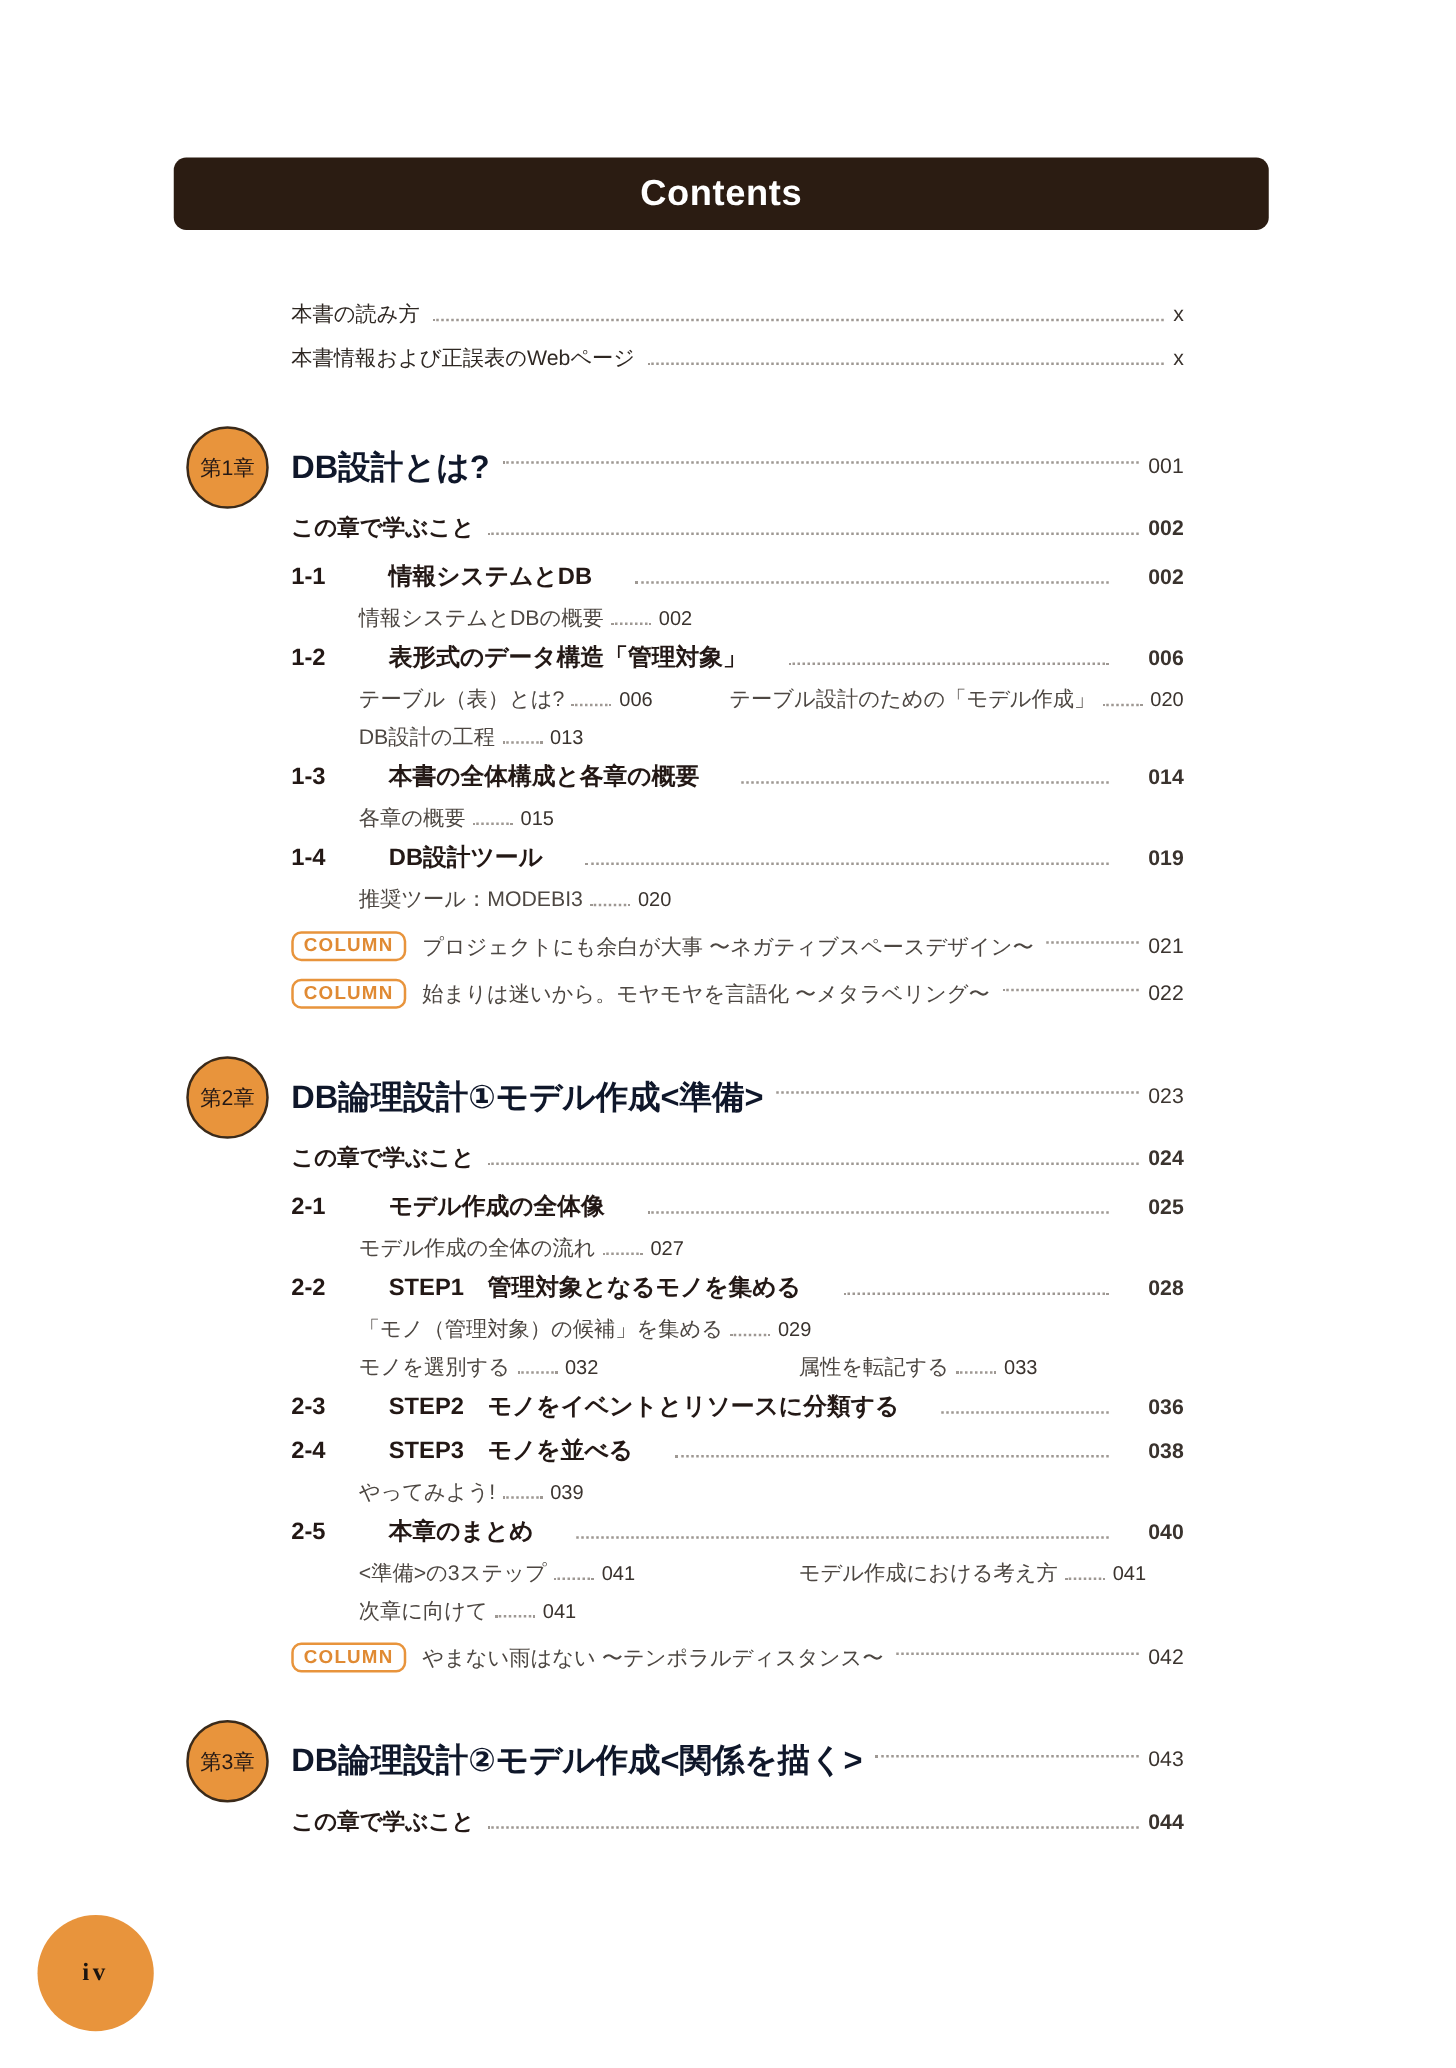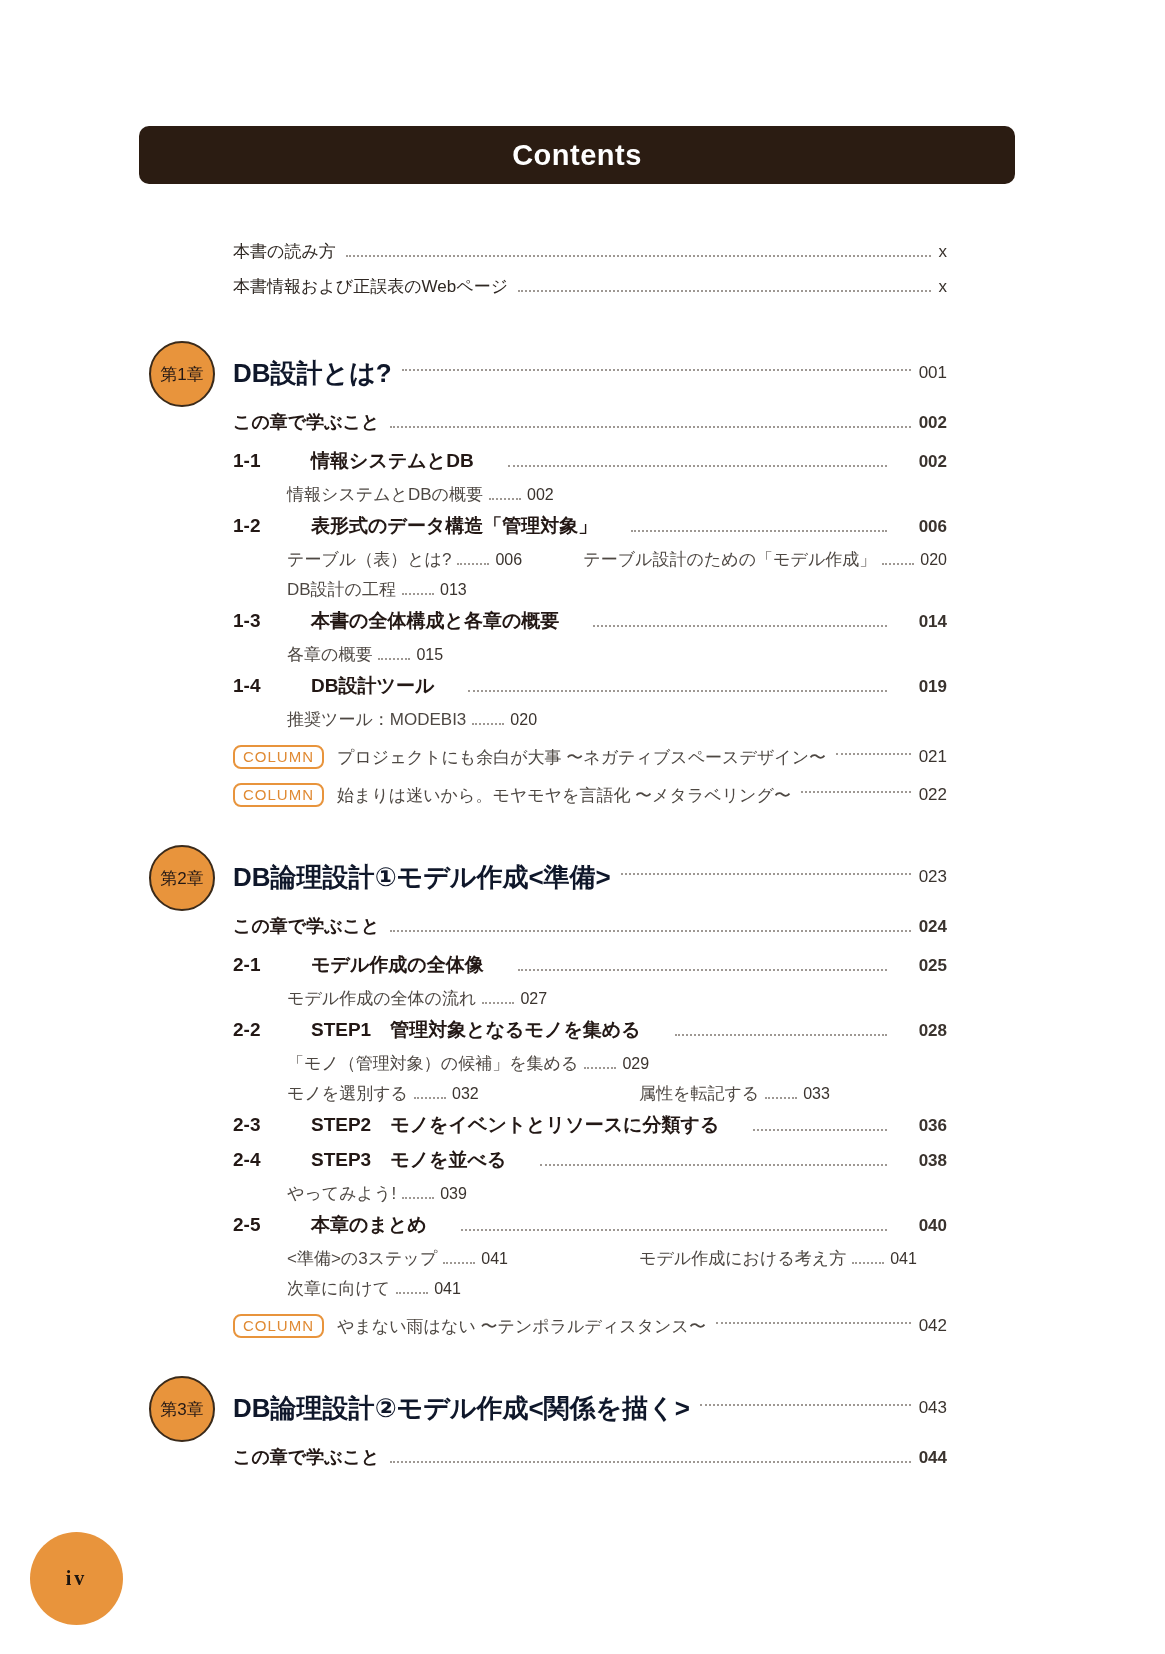--- a/index.html
+++ b/index.html
@@ -77,21 +77,21 @@
   }
   .sub-item .pg{font-size:16px;}
   .column-row{
     display:flex;align-items:center;height:38px;font-size:17px;color:var(--subtext,#4D4742);
   }
   .column-badge{
     flex:0 0 auto;
     color:var(--badge,#E08A33);
     border:2px solid var(--accent,#E8943C);
     border-radius:8px;
-    font-size:15px;font-weight:normal;letter-spacing:1px;
+    font-size:15px;font-weight:bold;letter-spacing:1px;
     padding:1px 8px 2px 8px;
     margin-right:13px;
   }
   .column-label{white-space:nowrap;text-align:right;}
   .column-row .dots{margin-bottom:6px;}
   .page-circle{
     position:absolute;left:30px;top:1532px;
     width:93px;height:93px;border-radius:50%;
     background:var(--accent,#E8943C);
     display:flex;align-items:center;justify-content:center;font-family:Liberation Serif, serif;

